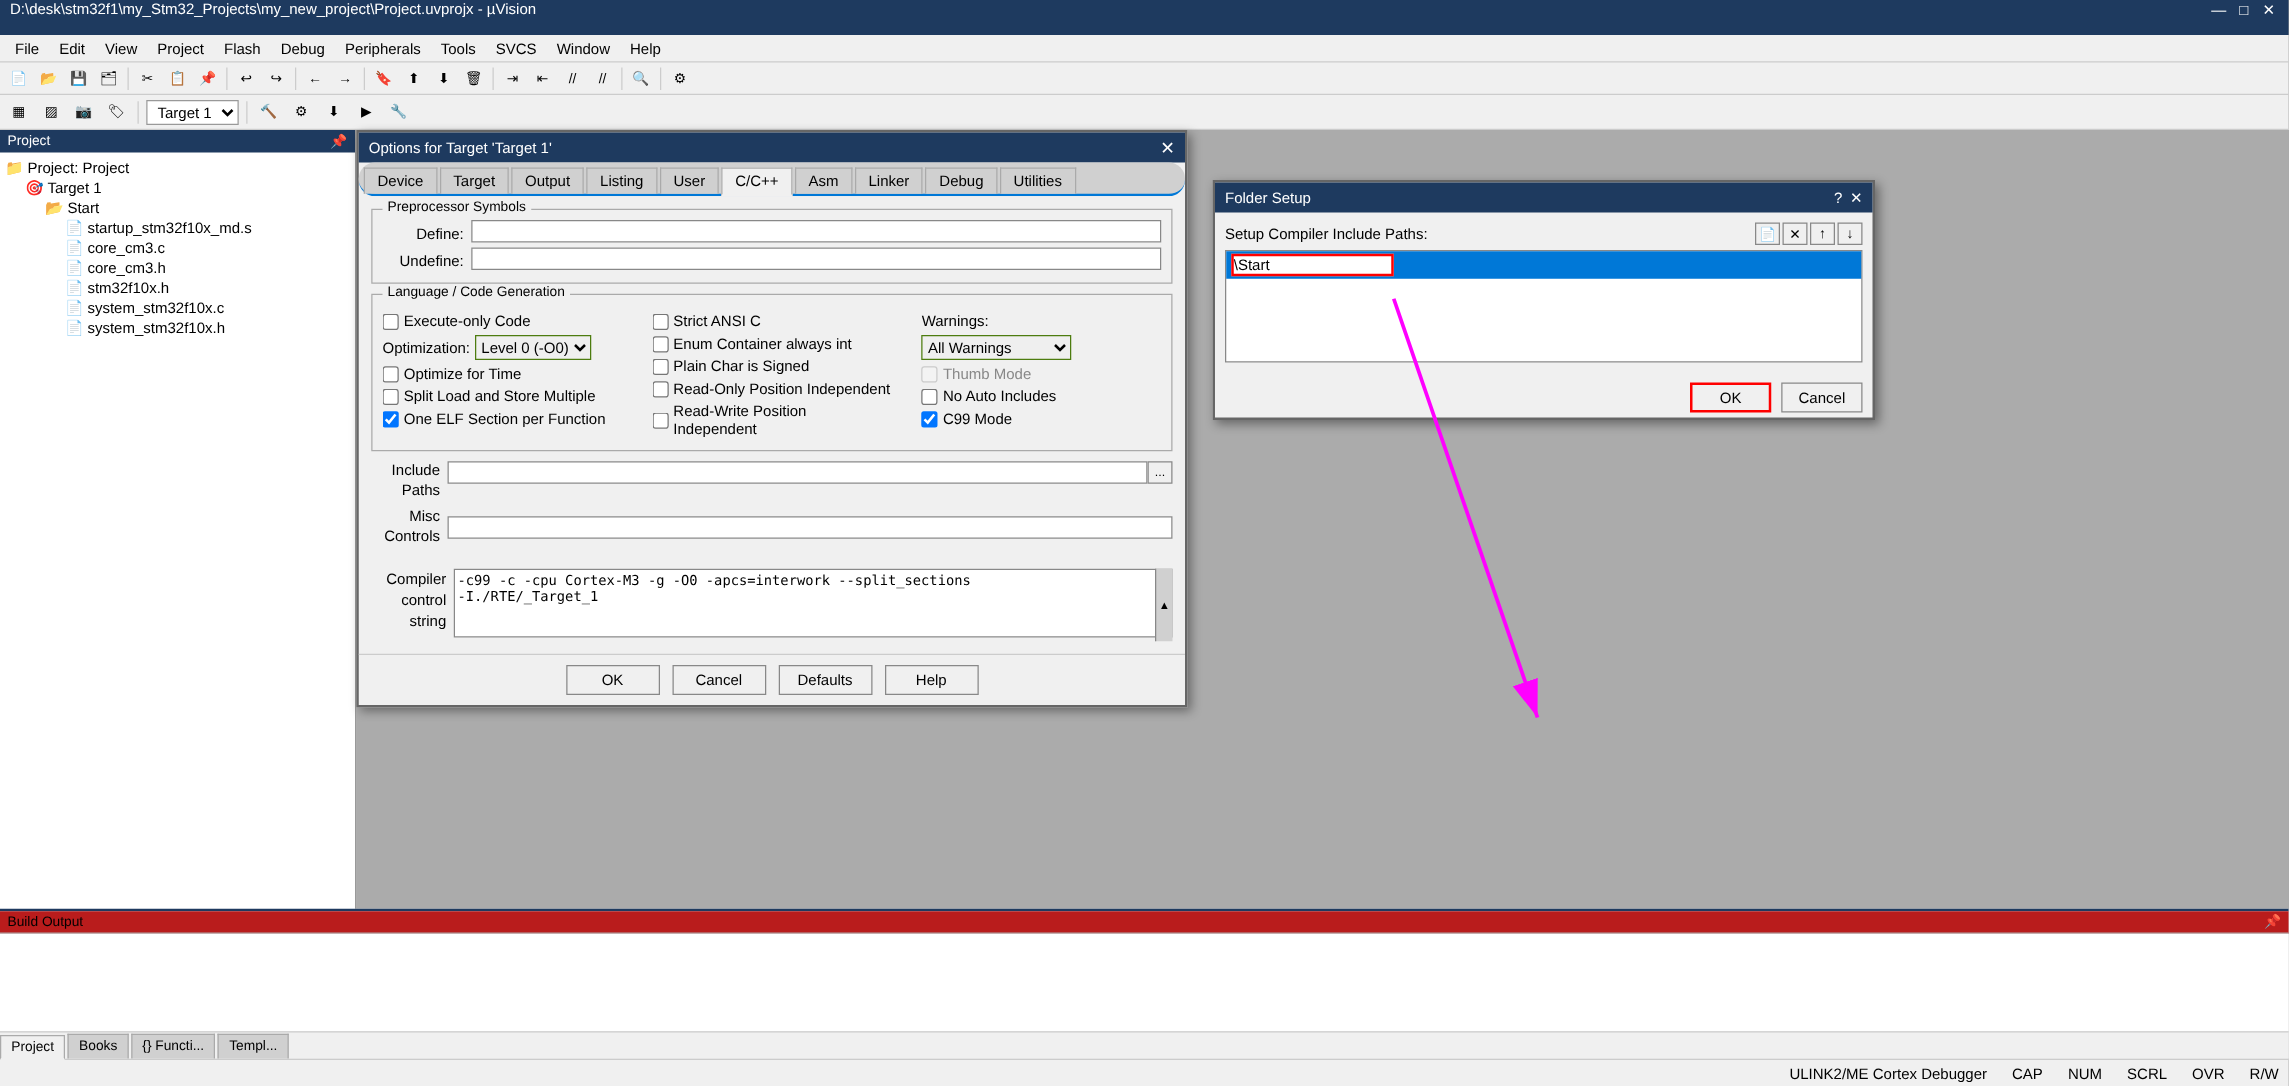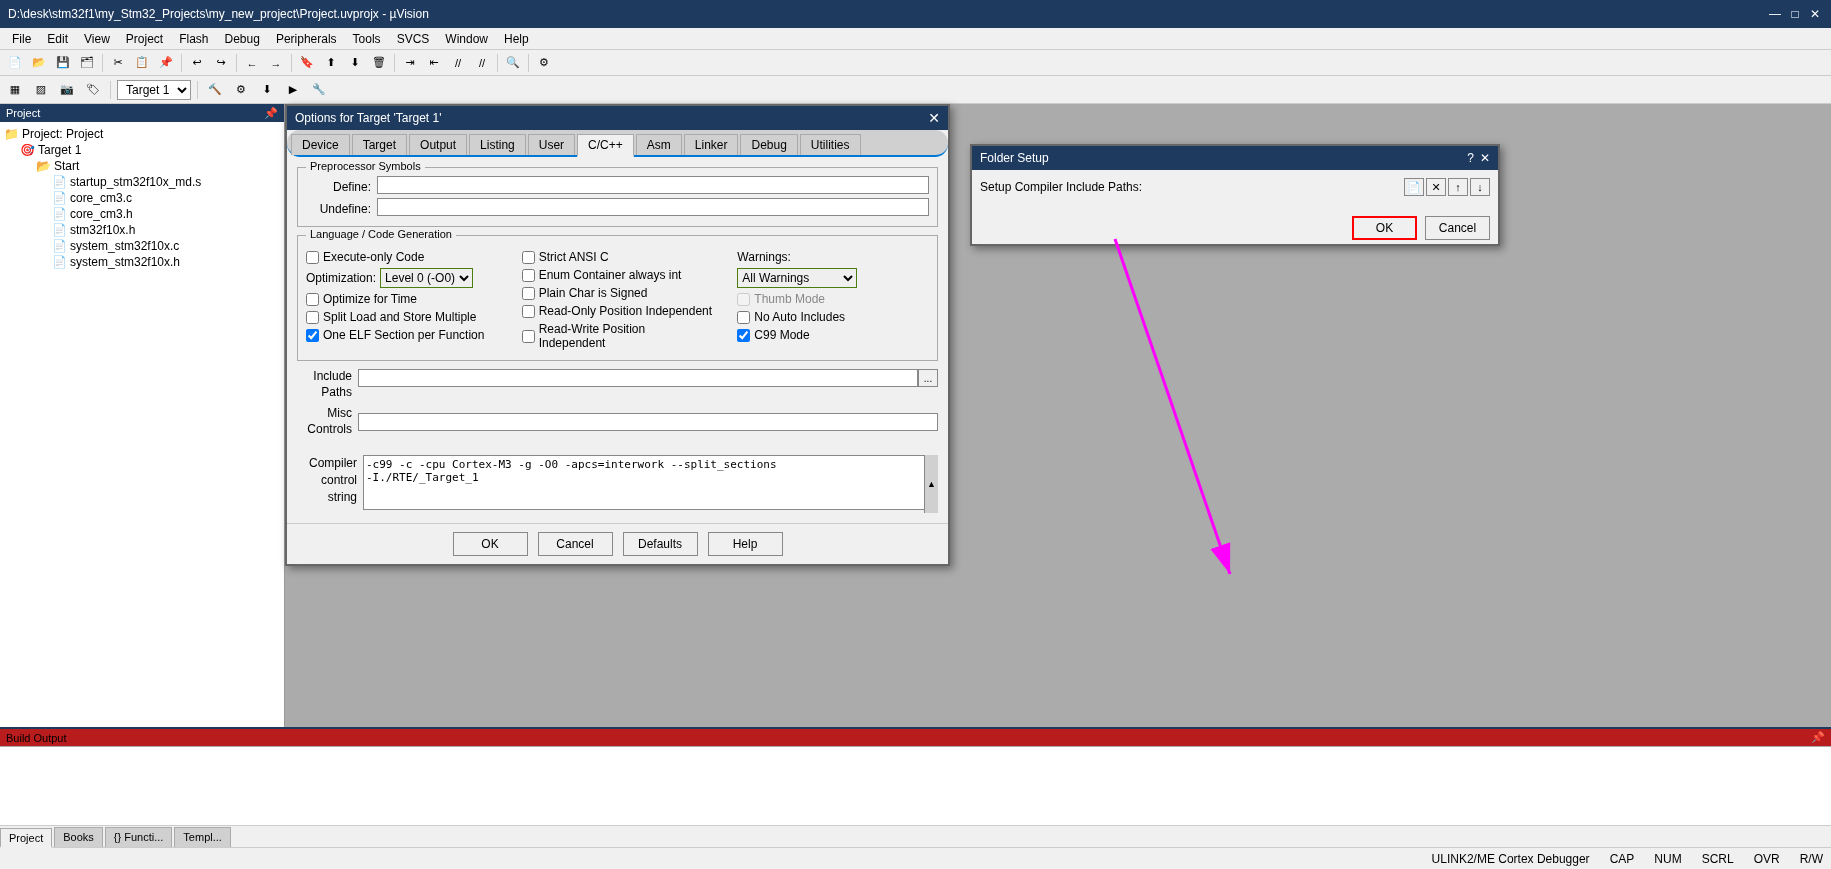--- a/index.html
+++ b/index.html
@@ -12,21 +12,20 @@
       overflow: hidden;
       position: relative;
     }
 
     
     .title-bar {
       background: #1e3a5f;
       color: white;
       height: 28px;
       display: flex;
-      align-items: center;
       padding: 0 8px;
       font-size: 12px;
     }
     .title-bar-title { flex: 1; }
     .title-bar-controls { display: flex; gap: 4px; }
     .title-bar-controls span {
       width: 16px; height: 16px; display: inline-flex; align-items: center; justify-content: center;
       font-size: 12px; cursor: pointer; color: white;
     }
 
@@ -678,20 +677,25 @@
       <div class="folder-content">
         <div class="folder-header-row">
           <span class="folder-label">Setup Compiler Include Paths:</span>
           <div class="folder-toolbar">
             <button class="folder-tool-btn">📄</button>
             <button class="folder-tool-btn">✕</button>
             <button class="folder-tool-btn">↑</button>
             <button class="folder-tool-btn">↓</button>
           </div>
         </div>
+        <div class="folder-list-container">
+          <div class="folder-list-item selected">
+            <input type="text" value="\Start" style="border: 2px solid red; background: white; font-size: 12px; width: 130px; height: 18px;">
+          </div>
+        </div>
       </div>
       <div class="folder-buttons">
         <button class="folder-btn ok-btn" style="border: 2px solid red;">OK</button>
         <button class="folder-btn">Cancel</button>
       </div>
     </div>
 
     <svg style="position: absolute; left: 685px; top: 40px; width: 530px; height: 480px; pointer-events: none; overflow: visible;">
 
       <defs>

